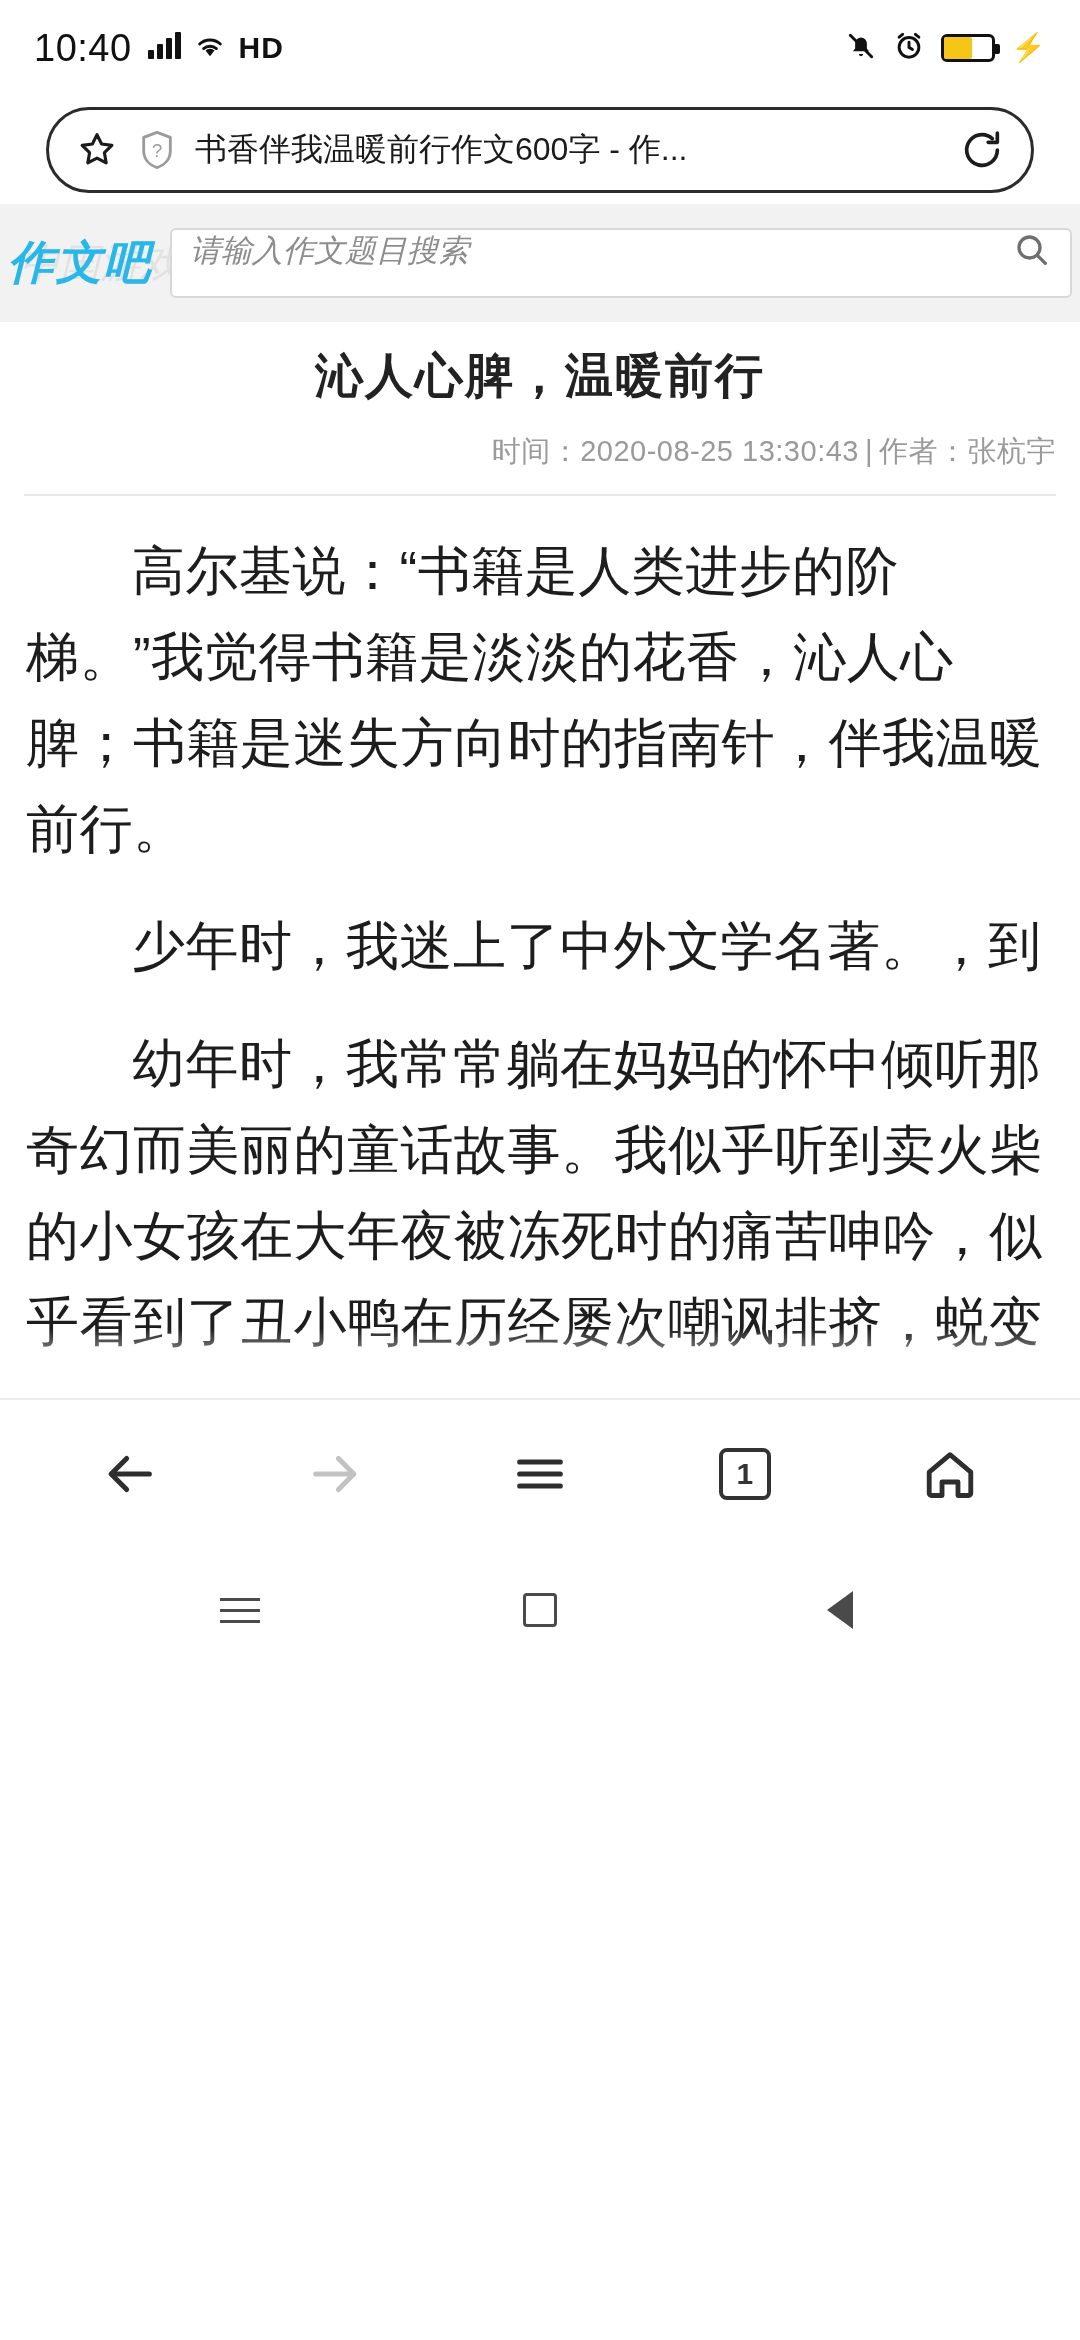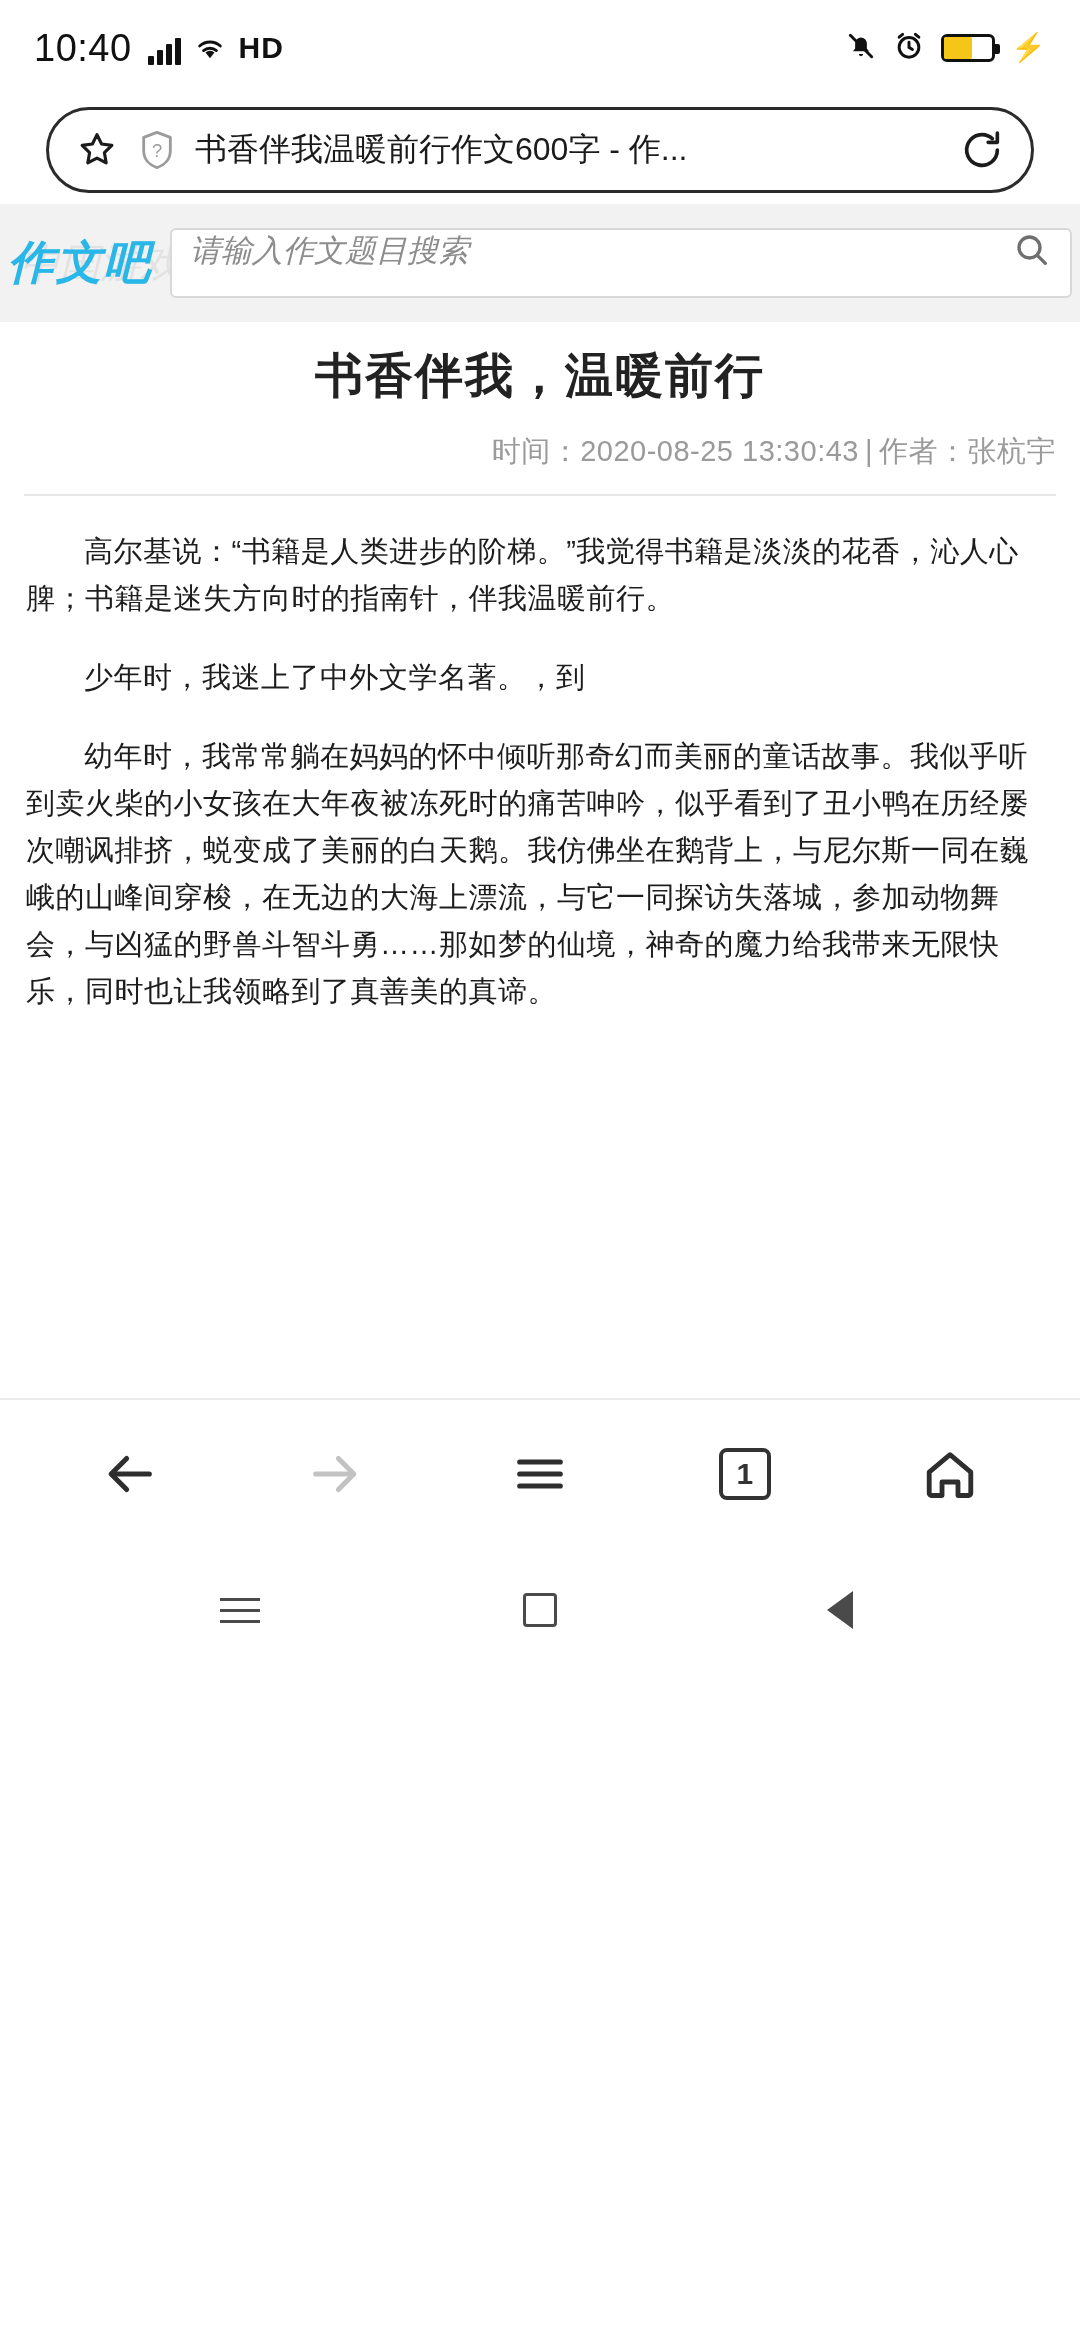--- a/index.html
+++ b/index.html
@@ -28,21 +28,21 @@
     color: #000;
   }
   .status-clock {
     font-size: 38px;
     letter-spacing: 0.5px;
     font-weight: 400;
     color: #111;
   }
   .status-left-icons {
     display: flex;
-    align-items: flex-end;
+    align-items: flex-start;
     gap: 12px;
     margin-left: 16px;
   }
   .status-spacer { flex: 1 1 auto; }
   .status-right-icons {
     display: flex;
     align-items: center;
     gap: 16px;
   }
   .sig-bars { display: flex; align-items: flex-end; gap: 3px; height: 28px; }
@@ -183,21 +183,21 @@
     margin-top: 24px;
     letter-spacing: 0.5px;
   }
   .meta-sep { margin: 0 6px; }
   .divider {
     border-bottom: 2px solid #e7e7e7;
     margin: 22px 0 0 0;
   }
   .article-body { padding: 0 2px; }
   .article-body p {
-    font-size: 29px;
+    font-size: 53px;
     line-height: 1.62;
     color: #1d1d1d;
     text-indent: 2em;
     margin-top: 32px;
     letter-spacing: 0.5px;
   }
   .fade {
     position: absolute;
     left: 0; right: 0; bottom: 0;
     height: 70px;
@@ -344,21 +344,21 @@
       <span>
         <svg width="40" height="40" viewBox="0 0 24 24">
             <circle cx="10.5" cy="10.5" r="6.3" fill="none" stroke="#6f6f6f" stroke-width="2"></circle>
             <path d="M15.2 15.2L20 20" stroke="#6f6f6f" stroke-width="2" stroke-linecap="round"></path>
           </svg>
       </span>
     </div>
   </div>
 
   <div class="content">
-    <div class="article-title">书香伴我，温暖前行</div>
+    <div class="article-title">沁人心脾，温暖前行</div>
     <div class="article-meta">
       <span>时间：</span><span>2020-08-25 13:30:43</span><span class="meta-sep">|</span><span>作者：</span><span>张杭宇</span>
     </div>
     <div class="divider"></div>
     <div class="article-body">
       <p>高尔基说：“书籍是人类进步的阶梯。”我觉得书籍是淡淡的花香，沁人心脾；书籍是迷失方向时的指南针，伴我温暖前行。</p>
       <p>少年时，我迷上了中外文学名著。，到</p>
       <p>幼年时，我常常躺在妈妈的怀中倾听那奇幻而美丽的童话故事。我似乎听到卖火柴的小女孩在大年夜被冻死时的痛苦呻吟，似乎看到了丑小鸭在历经屡次嘲讽排挤，蜕变成了美丽的白天鹅。我仿佛坐在鹅背上，与尼尔斯一同在巍峨的山峰间穿梭，在无边的大海上漂流，与它一同探访失落城，参加动物舞会，与凶猛的野兽斗智斗勇……那如梦的仙境，神奇的魔力给我带来无限快乐，同时也让我领略到了真善美的真谛。</p>
     </div>
     <div class="fade"></div>

